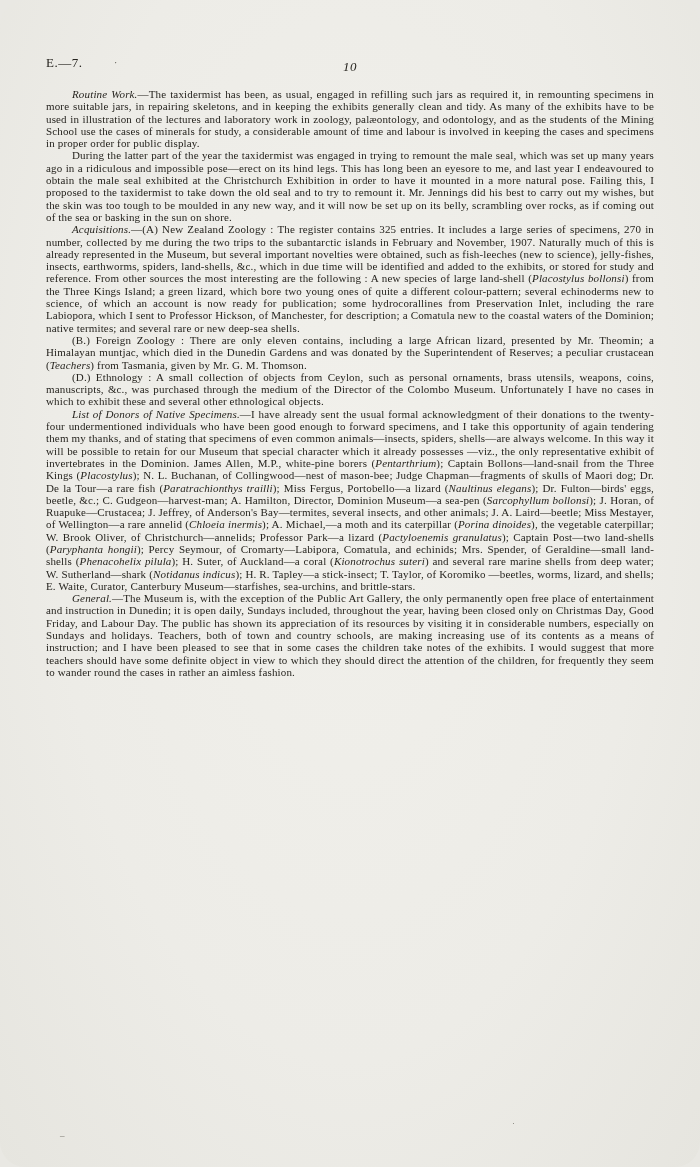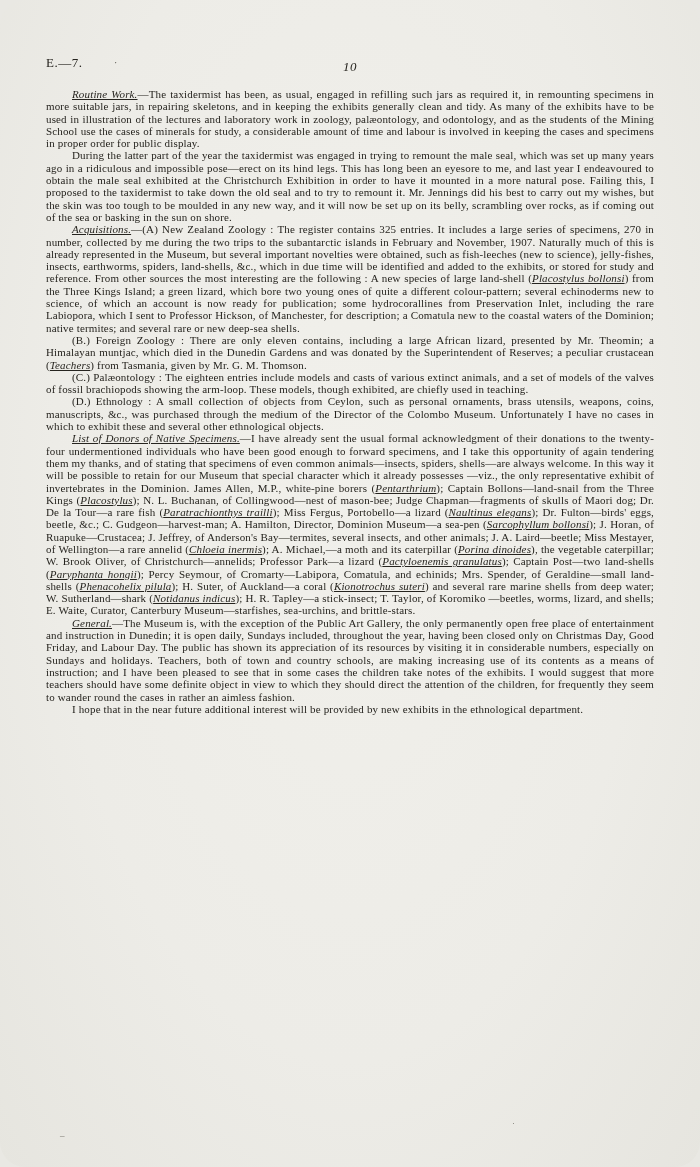--- a/index.html
+++ b/index.html
@@ -58,21 +58,20 @@
     letter-spacing: 0.15px;
     text-align: justify;
   }
   .para {
     margin: 0;
     padding: 0;
     text-indent: 26px;
   }
   .it {
     font-style: italic;
-    text-decoration: underline;
   }
   .footer-speck {
     position: absolute;
     font-size: 9px;
     color: #6a675f;
   }
   .speck-a { left: 60px; top: 1128px; }
   .speck-b { left: 512px; top: 1118px; }
 </style>
 </head>
@@ -83,22 +82,20 @@
     <span class="left">E.—7.</span>
     <span class="speck">·</span>
     <span class="center">10</span>
   </div>
 
   <div class="doc-body">
       <p class="para"><span class="it">Routine Work.</span><span>—The taxidermist has been, as usual, engaged in refilling such jars as required it, in remounting specimens in more suitable jars, in repairing skeletons, and in keeping the exhibits generally clean and tidy.  As many of the exhibits have to be used in illustration of the lectures and laboratory work in zoology, palæontology, and odontology, and as the students of the Mining School use the cases of minerals for study, a considerable amount of time and labour is involved in keeping the cases and specimens in proper order for public display.</span></p>
       <p class="para"><span>During the latter part of the year the taxidermist was engaged in trying to remount the male seal, which was set up many years ago in a ridiculous and impossible pose—erect on its hind legs. This has long been an eyesore to me, and last year I endeavoured to obtain the male seal exhibited at the Christchurch Exhibition in order to have it mounted in a more natural pose.  Failing this, I proposed to the taxidermist to take down the old seal and to try to remount it.  Mr. Jennings did his best to carry out my wishes, but the skin was too tough to be moulded in any new way, and it will now be set up on its belly, scrambling over rocks, as if coming out of the sea or basking in the sun on shore.</span></p>
       <p class="para"><span class="it">Acquisitions.</span><span>—(A) New Zealand Zoology :  The register contains 325 entries.  It includes a large series of specimens, 270 in number, collected by me during the two trips to the subantarctic islands in February and November, 1907.  Naturally much of this is already represented in the Museum, but several important novelties were obtained, such as fish-leeches (new to science), jelly-fishes, insects, earthworms, spiders, land-shells, &amp;c., which in due time will be identified and added to the exhibits, or stored for study and reference.  From other sources the most interesting are the following :  A new species of large land-shell (</span><span class="it">Placostylus bollonsi</span><span>) from the Three Kings Island; a green lizard, which bore two young ones of quite a different colour-pattern; several echinoderms new to science, of which an account is now ready for publication; some hydrocorallines from Preservation Inlet, including the rare Labiopora, which I sent to Professor Hickson, of Manchester, for description; a Comatula new to the coastal waters of the Dominion; native termites; and several rare or new deep-sea shells.</span></p>
       <p class="para"><span>(B.) Foreign Zoology :  There are only eleven contains, including a large African lizard, presented by Mr. Theomin; a Himalayan muntjac, which died in the Dunedin Gardens and was donated by the Superintendent of Reserves; a peculiar crustacean (</span><span class="it">Teachers</span><span>) from Tasmania, given by Mr. G. M. Thomson.</span></p>
-      <p class="para"><span>(C.) Palæontology :  The eighteen entries include models and casts of various extinct animals, and a set of models of the valves of fossil brachiopods showing the arm-loop.  These models, though exhibited, are chiefly used in teaching.</span></p>
       <p class="para"><span>(D.) Ethnology :  A small collection of objects from Ceylon, such as personal ornaments, brass utensils, weapons, coins, manuscripts, &amp;c., was purchased through the medium of the Director of the Colombo Museum.  Unfortunately I have no cases in which to exhibit these and several other ethnological objects.</span></p>
       <p class="para"><span class="it">List of Donors of Native Specimens.</span><span>—I have already sent the usual formal acknowledgment of their donations to the twenty-four undermentioned individuals who have been good enough to forward specimens, and I take this opportunity of again tendering them my thanks, and of stating that specimens of even common animals—insects, spiders, shells—are always welcome.  In this way it will be possible to retain for our Museum that special character which it already possesses —viz., the only representative exhibit of invertebrates in the Dominion.  James Allen, M.P., white-pine borers (</span><span class="it">Pentarthrium</span><span>);  Captain Bollons—land-snail from the Three Kings (</span><span class="it">Placostylus</span><span>); N. L. Buchanan, of Collingwood—nest of mason-bee;  Judge Chapman—fragments of skulls of Maori dog;  Dr. De la Tour—a rare fish (</span><span class="it">Paratrachionthys trailli</span><span>);  Miss Fergus, Portobello—a lizard (</span><span class="it">Naultinus elegans</span><span>);  Dr. Fulton—birds' eggs, beetle, &amp;c.;  C. Gudgeon—harvest-man; A. Hamilton, Director, Dominion Museum—a sea-pen (</span><span class="it">Sarcophyllum bollonsi</span><span>);  J. Horan, of Ruapuke—Crustacea;  J. Jeffrey, of Anderson's Bay—termites, several insects, and other animals; J. A. Laird—beetle;  Miss Mestayer, of Wellington—a rare annelid (</span><span class="it">Chloeia inermis</span><span>);  A. Michael,—a moth and its caterpillar (</span><span class="it">Porina dinoides</span><span>), the vegetable caterpillar;  W. Brook Oliver, of Christchurch—annelids;  Professor Park—a lizard (</span><span class="it">Pactyloenemis granulatus</span><span>);  Captain Post—two land-shells (</span><span class="it">Paryphanta hongii</span><span>);  Percy Seymour, of Cromarty—Labipora, Comatula, and echinids;  Mrs. Spender, of Geraldine—small land-shells (</span><span class="it">Phenacohelix pilula</span><span>);  H. Suter, of Auckland—a coral (</span><span class="it">Kionotrochus suteri</span><span>) and several rare marine shells from deep water;  W. Sutherland—shark (</span><span class="it">Notidanus indicus</span><span>);  H. R. Tapley—a stick-insect;  T. Taylor, of Koromiko —beetles, worms, lizard, and shells;  E. Waite, Curator, Canterbury Museum—starfishes, sea-urchins, and brittle-stars.</span></p>
       <p class="para"><span class="it">General.</span><span>—The Museum is, with the exception of the Public Art Gallery, the only permanently open free place of entertainment and instruction in Dunedin; it is open daily, Sundays included, throughout the year, having been closed only on Christmas Day, Good Friday, and Labour Day. The public has shown its appreciation of its resources by visiting it in considerable numbers, especially on Sundays and holidays.  Teachers, both of town and country schools, are making increasing use of its contents as a means of instruction;  and I have been pleased to see that in some cases the children take notes of the exhibits.  I would suggest that more teachers should have some definite object in view to which they should direct the attention of the children, for frequently they seem to wander round the cases in rather an aimless fashion.</span></p>
-      <p class="para"><span>I hope that in the near future additional interest will be provided by new exhibits in the ethnological department.</span></p>
     </div>
 
   <span class="footer-speck speck-a">_</span>
   <span class="footer-speck speck-b">·</span>
 </div>
 
 </body></html>

